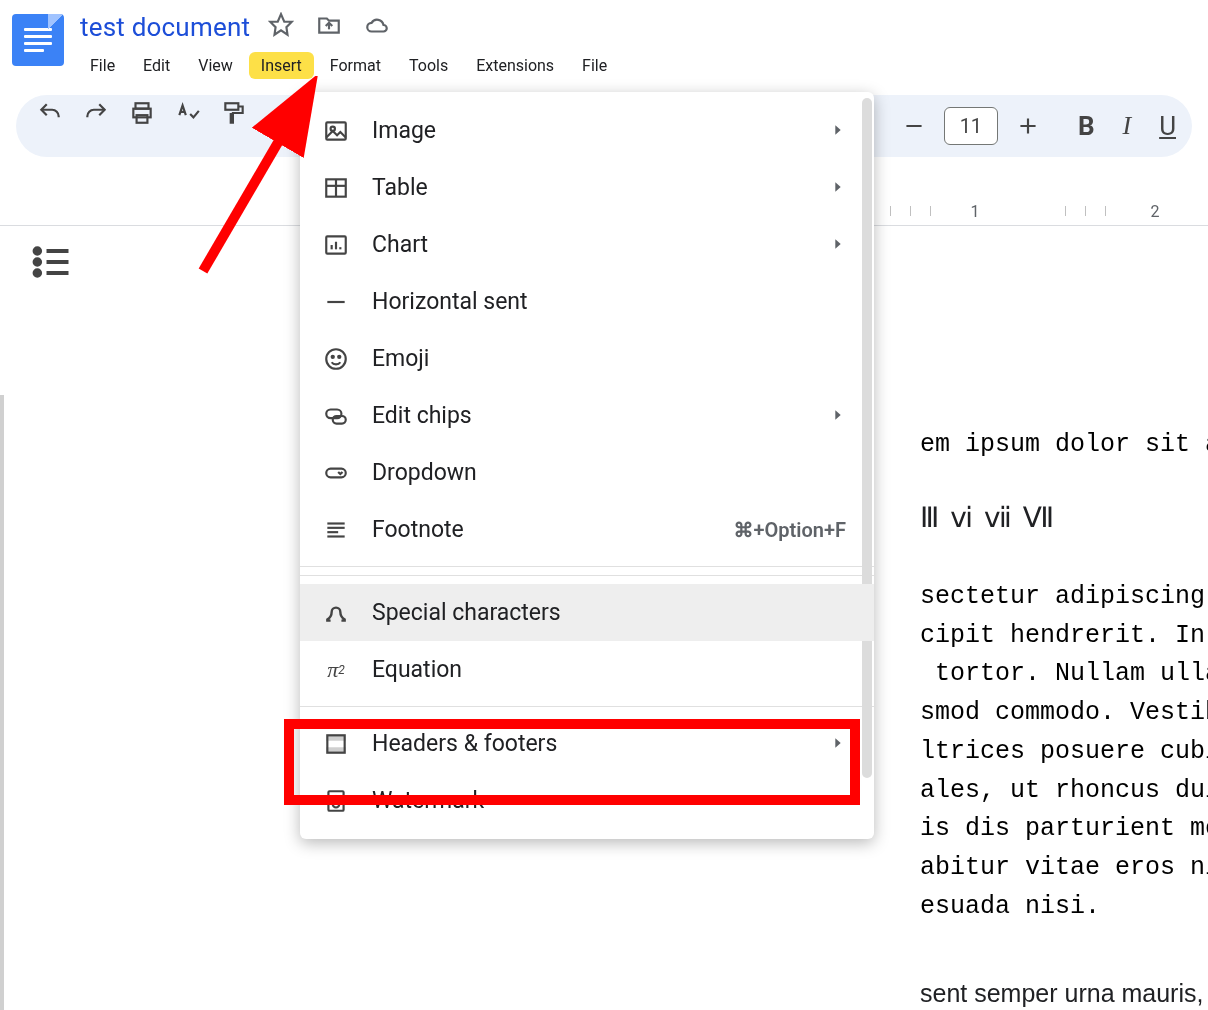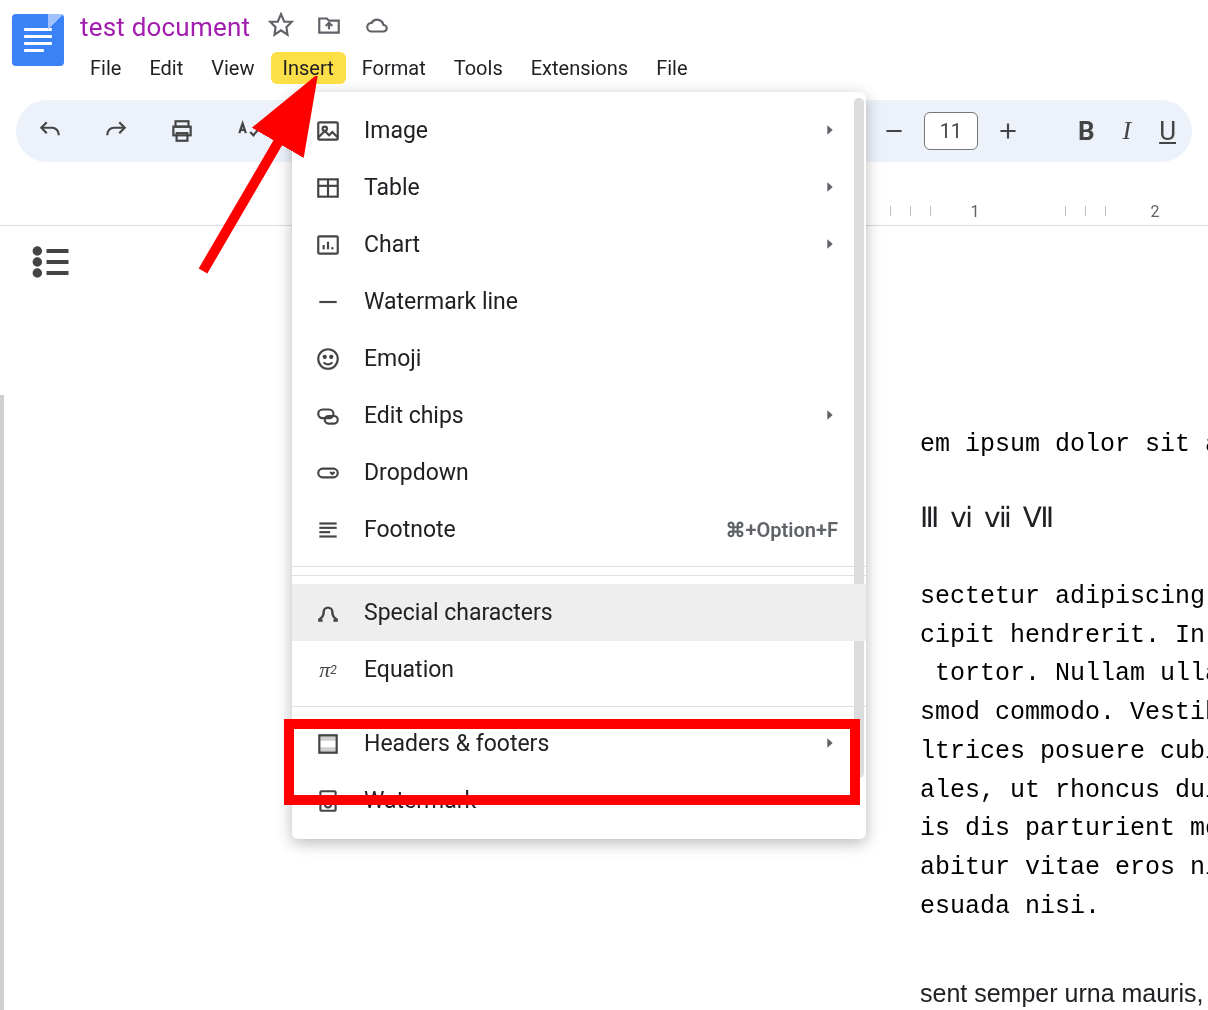--- a/index.html
+++ b/index.html
@@ -27,38 +27,38 @@
       border-top-right-radius:4px;
     }
     .doc-icon-bars {
       width: 28px; display:flex; flex-direction:column; gap:4px;
     }
     .doc-icon-bars span { height:3px; background:#fff; border-radius:1px;}
     .doc-icon-bars span:last-child{ width:70%;}
 
     .title-area { flex:1; }
     .title-row { display:flex; align-items:center; gap:18px; padding: 4px 0 0 4px;}
-    .doc-title { font-size: 26px; color:#a21caf; font-weight:400; letter-spacing:0.2px;}
+    .doc-title { font-size: 26px; color:#1d4ed8; font-weight:400; letter-spacing:0.2px;}
     .title-icons { display:flex; gap:22px; align-items:center; color:#5f6368;}
     .title-icons svg { width:26px; height:26px; }
 
     .menubar { display:flex; gap:4px; padding: 10px 0 6px 2px;}
     .menubar-item {
-      font-size: 20px; padding: 4px 12px; border-radius:6px; color:#202124;
+      font-size: 16px; padding: 4px 12px; border-radius:6px; color:#202124;
     }
     .menubar-item.active { background:#fde047; }
 
     .toolbar {
       margin: 10px 16px 0 16px;
       background:#edf2fa;
       border-radius: 36px;
       height: 62px;
-      display:flex; align-items:center;
+      display:flex; 
       padding: 0 16px;
-      gap: 30px;
+      gap: 10px;
       color:#444;
       overflow:hidden;
     }
     .toolbar .tb-btn { width:36px; height:36px; display:flex; align-items:center; justify-content:center; border-radius:6px;}
     .toolbar svg { width:26px; height:26px; }
     .font-size-group{ display:flex; align-items:center; gap:12px; margin-left:auto;}
     .font-size-input{
       width:54px; height:38px; border:1.5px solid #747775; border-radius:6px;
       display:flex; align-items:center; justify-content:center; font-size:20px; background:#fff;
     }
@@ -91,21 +91,21 @@
     .page-edge{
       position:absolute; left:0; top:395px; bottom:0; width:4px; background:#d0d0d0;
     }
     .mono{ font-family: "Courier New", monospace; font-size:25px; line-height:1.55; white-space:pre; color:#000;}
     .serif{ font-family: "Times New Roman", serif; font-size:28px; letter-spacing:2px;}
     .sans-body{ font-family: Arial, sans-serif; font-size:25px; line-height:1.5;}
 
     
     .dropdown{
       position:absolute;
-      left:292px; top:92px;
+      left:300px; top:92px;
       width:574px;
       background:#fff;
       border-radius:6px;
       box-shadow: 0 4px 16px rgba(0,0,0,0.28);
       padding: 10px 0;
       z-index:50;
     }
     .menu-scrollbar{
       position:absolute; right:2px; top:6px; width:10px; height:680px;
       background:#dcdcdc; border-radius:5px;
@@ -328,21 +328,21 @@
           <path d="M8 5l8 7-8 7z"></path>
         </svg></span>
   </div>
 
   <div class="menu-item">
     <span class="mi-icon">
         <svg viewBox="0 0 24 24" stroke="currentColor" stroke-width="2">
           <line x1="4" y1="12" x2="20" y2="12"></line>
         </svg>
       </span>
-    <span>Watermark line</span>
+    <span>Horizontal sent</span>
   </div>
 
   <div class="menu-item">
     <span class="mi-icon">
         <svg viewBox="0 0 24 24" fill="none" stroke="currentColor" stroke-width="2">
           <circle cx="12" cy="12" r="9"></circle>
           <circle cx="9" cy="10" r="1" fill="currentColor"></circle>
           <circle cx="15" cy="10" r="1" fill="currentColor"></circle>
           <path d="M8 15c1 1.5 2.5 2 4 2s3-.5 4-2"></path>
         </svg>

